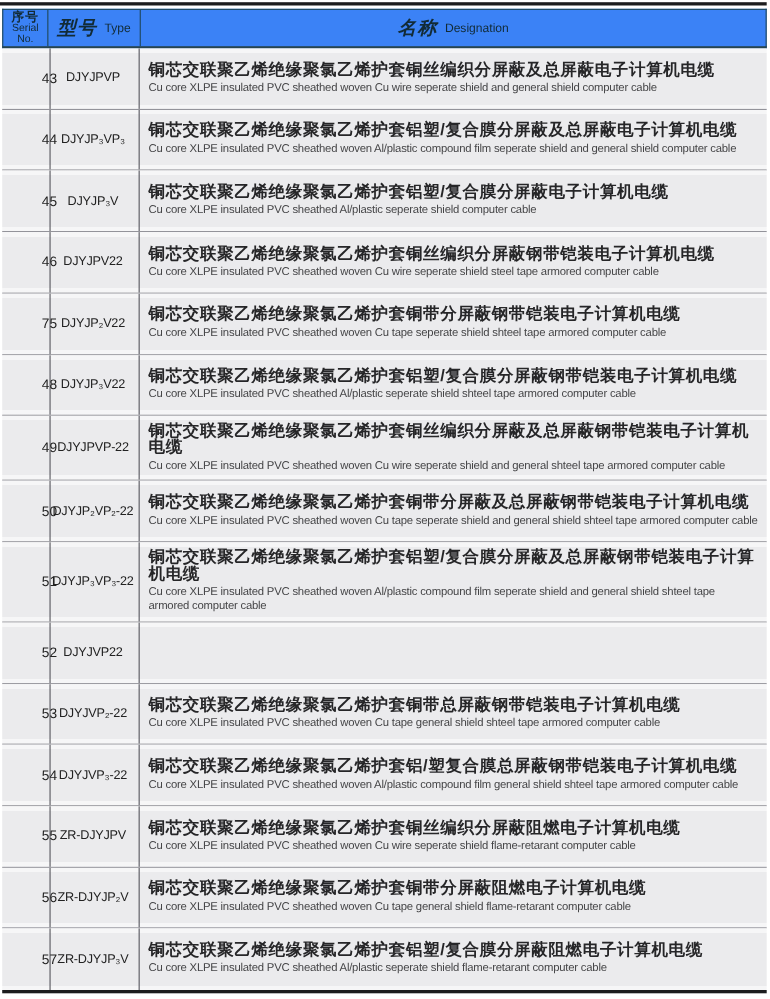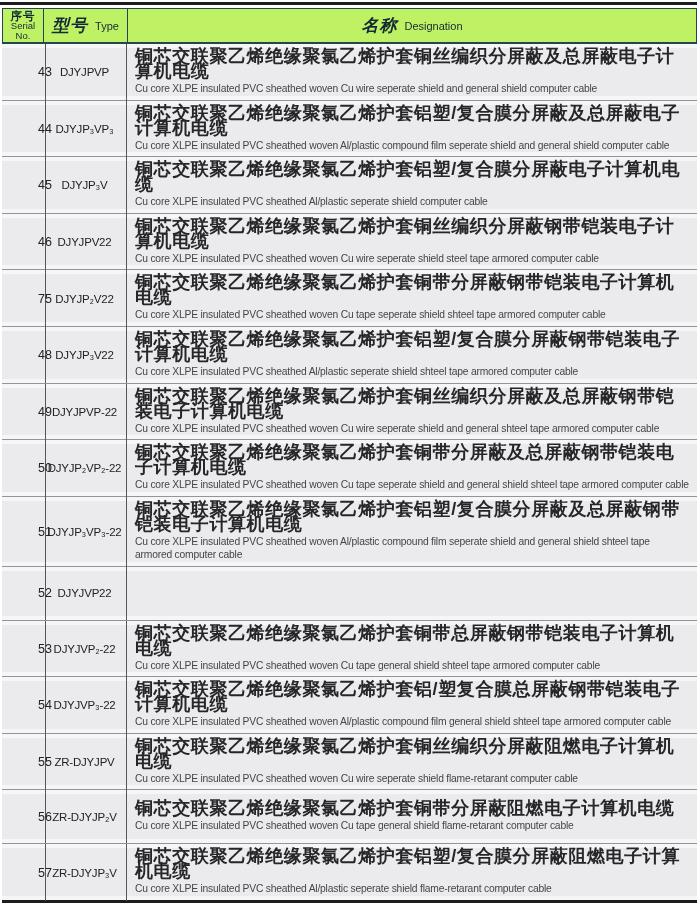--- a/index.html
+++ b/index.html
@@ -11,21 +11,21 @@
   .page{width:700px;height:908px;position:relative;}
   .top-rule{position:absolute;left:0;top:2px;width:697px;height:3px;background:#1c1c1e;}
   .table{
     position:absolute;left:2px;top:8px;width:695px;height:895px;
     display:flex;flex-direction:column;
     border-bottom:3px solid #1c1c1e;
     box-sizing:border-box;
   }
   .hrow{
     display:grid;grid-template-columns:41px 84px 1fr;
-    background:#bef264;
+    background:#3b82f6;
     border:1px solid #1e4658;border-bottom:2px solid #27454f;
     height:36px;flex:0 0 36px;box-sizing:border-box;
   }
   .hcell{
     display:flex;align-items:center;justify-content:center;
     color:#122b36;box-sizing:border-box;
   }
   .hcell.bordered{border-right:1px solid #1e4658;}
   .hc-serial{flex-direction:column;line-height:10px;padding-top:1px;}
   .hc-serial .zh{font-weight:bold;font-size:11.5px;letter-spacing:1px;}
@@ -48,21 +48,21 @@
   .c-type{
     display:flex;align-items:center;justify-content:center;
     font-size:11.5px;color:#222;border-right:1px solid #55555c;
     letter-spacing:-0.2px;text-align:center;padding:0 1px;
   }
   .c-name{
     display:flex;flex-direction:column;justify-content:center;
     padding:5px 8px 5px 8px;gap:3px;
   }
   .name-zh{
-    font-weight:bold;font-size:18px;color:#262628;
+    font-weight:bold;font-size:15px;color:#262628;
     letter-spacing:0.6px;line-height:15px;
   }
   .name-en{
     font-size:10.3px;color:#454547;letter-spacing:-0.2px;line-height:13.5px;
   }
 </style>
 </head>
 <body>
 
 <div class="page">

